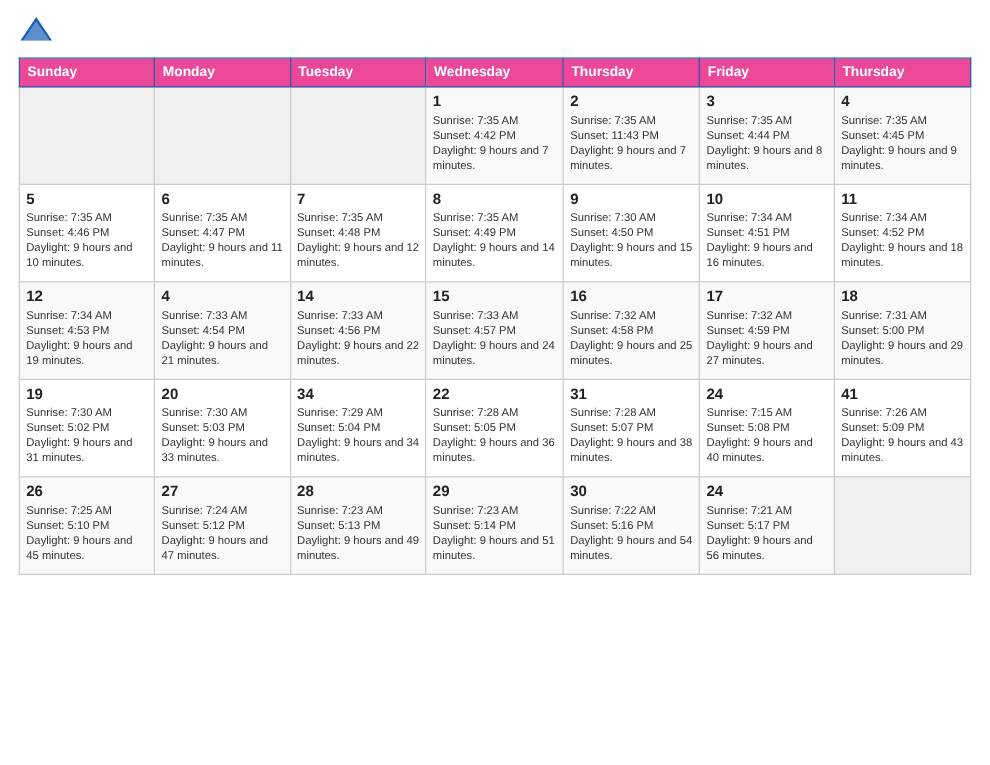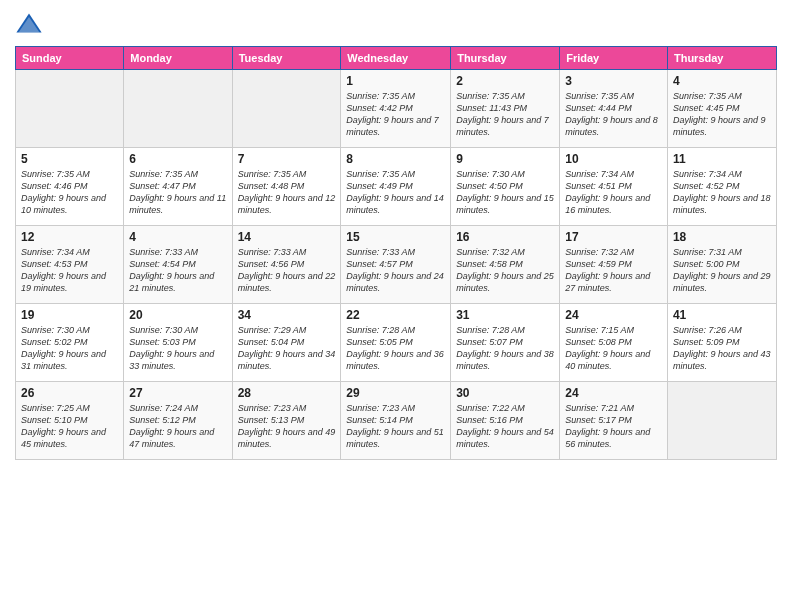--- a/index.html
+++ b/index.html
@@ -78,21 +78,20 @@
     .day-number {
       font-size: 12px;
       font-weight: bold;
       color: #222;
       margin-bottom: 2px;
     }
     .day-info {
       font-size: 9px;
       color: #333;
       line-height: 1.35;
-      font-style: italic;
     }
     .empty-cell {
       background: #f0f0f0 !important;
     }
   </style>
 </head>
 <body>
 
 <div class="container">
   <div class="header-row">

